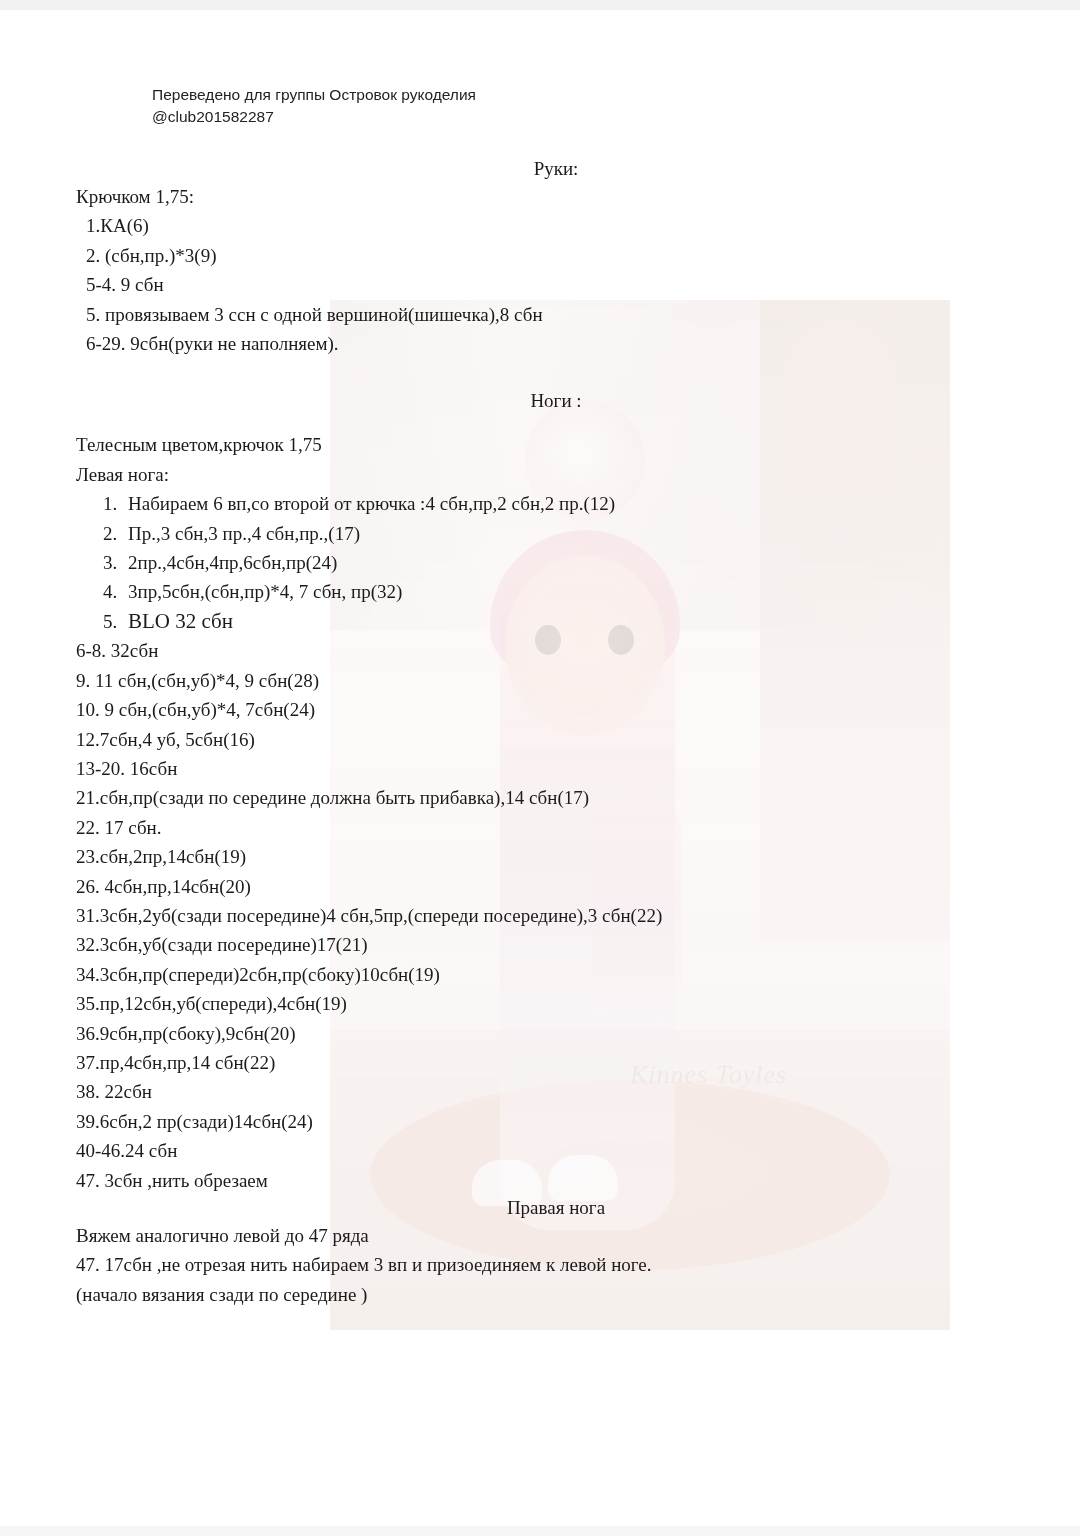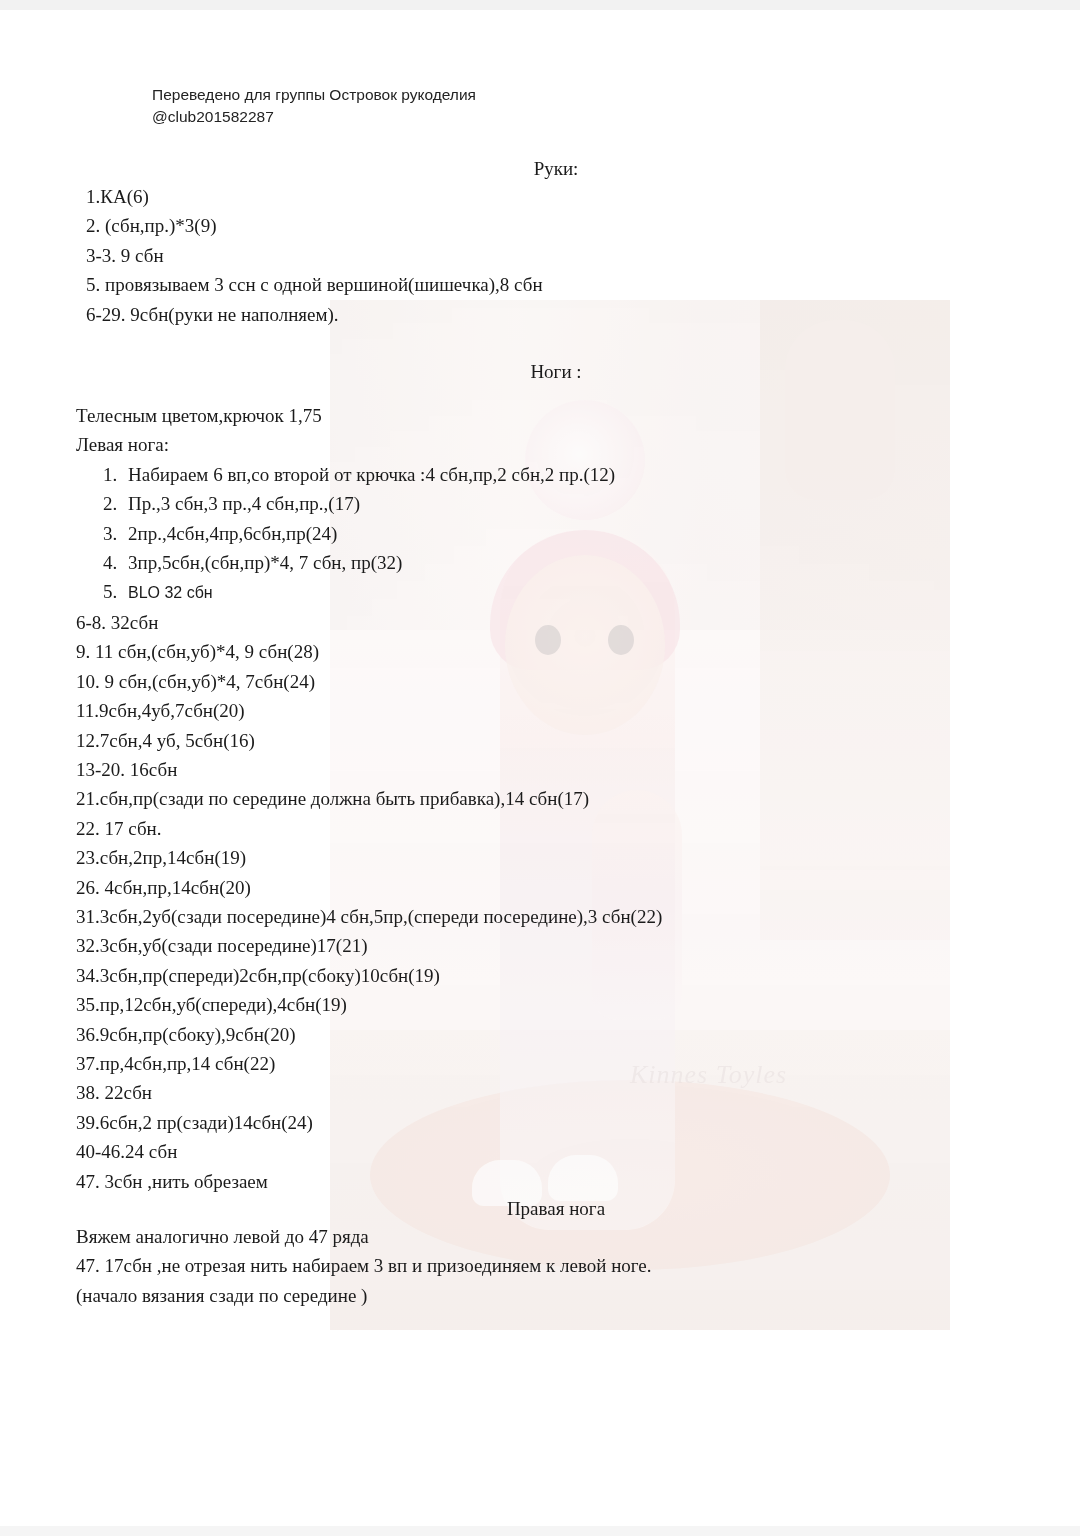--- a/index.html
+++ b/index.html
@@ -172,22 +172,22 @@
     width: 960px;
     font-size: 19px;
     line-height: 29.4px;
     margin-top: 25px;
   }
   .ln { white-space: pre-wrap; }
   .indent1 { padding-left: 10px; }
   .gap-s { height: 16px; }
   .gap-m { height: 30px; }
   .sans {
-    font-family: Liberation Sans, sans-serif;
-    font-size: 16px;
+    font-family: Liberation Serif, serif;
+    font-size: 21px;
   }
   .numlist {
     margin: 0;
     padding-left: 46px;
     font-size: 19px;
     line-height: 29.4px;
   }
   .numlist li {
     padding-left: 6px;
   }
@@ -223,23 +223,24 @@
 <div class="content">
 
   <div class="hdr-note">
     <div>Переведено для группы Островок рукоделия</div>
     <div>@club201582287</div>
   </div>
 
   <div class="lines">
 
     <div class="center-head">Руки:</div>
+    <div class="ln">Крючком 1,75:</div>
     <div class="ln indent1">1.КА(6)</div>
     <div class="ln indent1">2. (сбн,пр.)*3(9)</div>
-    <div class="ln indent1">3-3. 9 сбн</div>
+    <div class="ln indent1">5-4. 9 сбн</div>
     <div class="ln indent1">5. провязываем 3 ссн с одной вершиной(шишечка),8 сбн</div>
     <div class="ln indent1">6-29. 9сбн(руки не наполняем).</div>
 
     <div class="gap-m"></div>
 
     <div class="center-head">Ноги :</div>
 
     <div class="gap-s"></div>
 
     <div class="ln">Телесным цветом,крючок 1,75</div>
@@ -251,21 +252,20 @@
       <li><span>2пр.,4сбн,4пр,6сбн,пр(24)</span></li>
       <li><span>3пр,5сбн,(сбн,пр)*4, 7 сбн, пр(32)</span></li>
       <li>
         <span class="sans">BLO 32 сбн</span>
       </li>
     </ol>
 
     <div class="ln">6-8. 32сбн</div>
     <div class="ln">9. 11 сбн,(сбн,уб)*4, 9 сбн(28)</div>
     <div class="ln">10. 9 сбн,(сбн,уб)*4, 7сбн(24)</div>
-    <div class="ln">11.9сбн,4уб,7сбн(20)</div>
     <div class="ln">12.7сбн,4 уб, 5сбн(16)</div>
     <div class="ln">13-20. 16сбн</div>
     <div class="ln">21.сбн,пр(сзади по середине должна быть прибавка),14 сбн(17)</div>
     <div class="ln">22. 17 сбн.</div>
     <div class="ln">23.сбн,2пр,14сбн(19)</div>
     <div class="ln">26. 4сбн,пр,14сбн(20)</div>
     <div class="ln">31.3сбн,2уб(сзади посередине)4 сбн,5пр,(спереди посередине),3 сбн(22)</div>
     <div class="ln">32.3сбн,уб(сзади посередине)17(21)</div>
     <div class="ln">34.3сбн,пр(спереди)2сбн,пр(сбоку)10сбн(19)</div>
     <div class="ln">35.пр,12сбн,уб(спереди),4сбн(19)</div>

